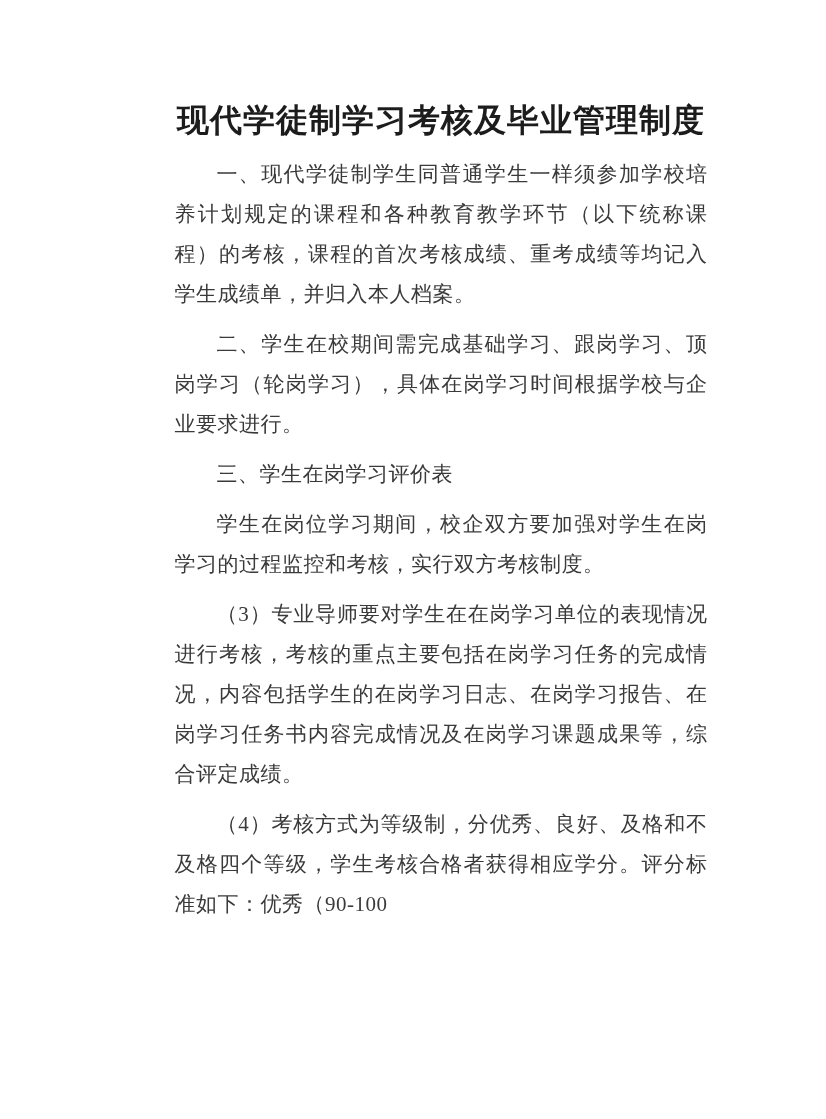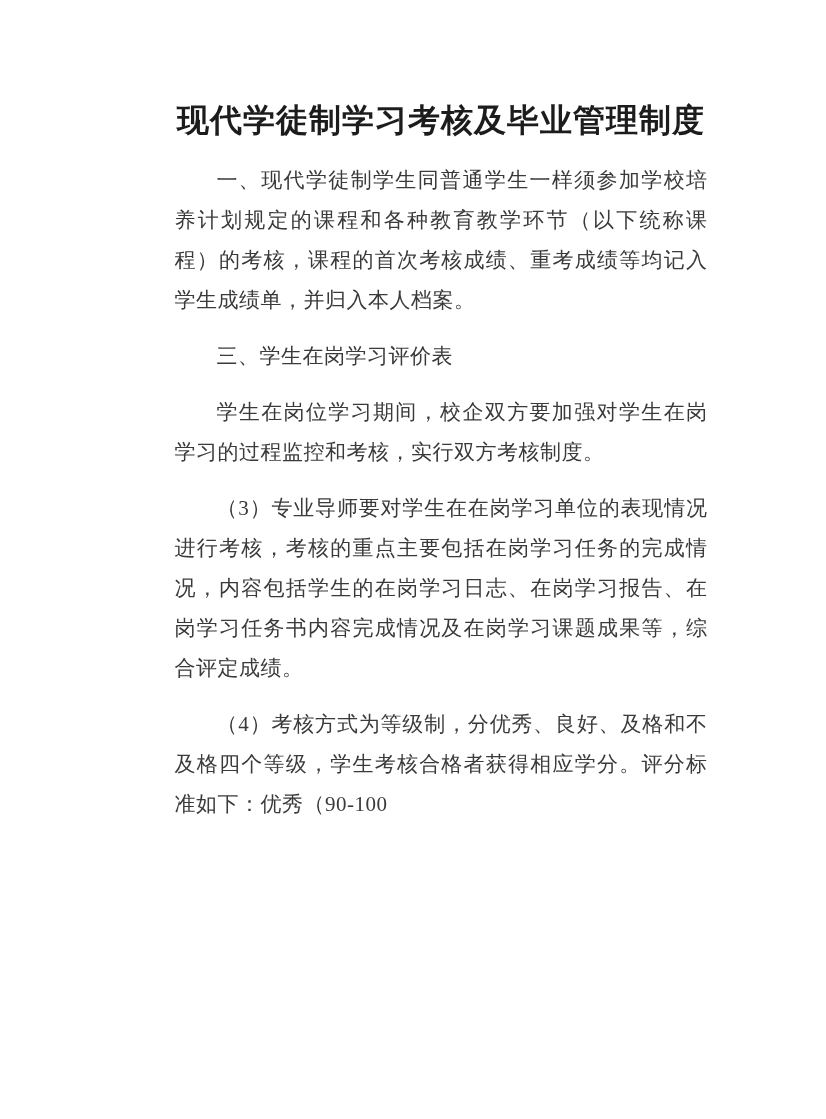--- a/index.html
+++ b/index.html
@@ -26,33 +26,34 @@
     color: #1c1c1c;
     line-height: 48px;
     margin: 0 0 8px 0;
     letter-spacing: 1px;
   }
   .doc-paragraph {
     font-size: 21px;
     line-height: 40px;
     text-align: justify;
     text-indent: 2em;
-    margin: 16px 0 8px 0;
+    margin: 10px 0 8px 0;
     letter-spacing: 0.5px;
     word-break: break-all;
   }
 </style>
 </head>
 <body>
 
 <main class="page">
   <h1 class="doc-title">现代学徒制学习考核及毕业管理制度</h1>
 
   <p class="doc-paragraph">一、现代学徒制学生同普通学生一样须参加学校培养计划规定的课程和各种教育教学环节（以下统称课程）的考核，课程的首次考核成绩、重考成绩等均记入学生成绩单，并归入本人档案。</p>
 
+  <p class="doc-paragraph">二、学生在校期间需完成基础学习、跟岗学习、顶岗学习（轮岗学习），具体在岗学习时间根据学校与企业要求进行。</p>
 
   <p class="doc-paragraph">三、学生在岗学习评价表</p>
 
   <p class="doc-paragraph">学生在岗位学习期间，校企双方要加强对学生在岗学习的过程监控和考核，实行双方考核制度。</p>
 
 
 
   <p class="doc-paragraph">（3）专业导师要对学生在在岗学习单位的表现情况进行考核，考核的重点主要包括在岗学习任务的完成情况，内容包括学生的在岗学习日志、在岗学习报告、在岗学习任务书内容完成情况及在岗学习课题成果等，综合评定成绩。</p>
 
   <p class="doc-paragraph">（4）考核方式为等级制，分优秀、良好、及格和不及格四个等级，学生考核合格者获得相应学分。评分标准如下：优秀（90-100</p>

